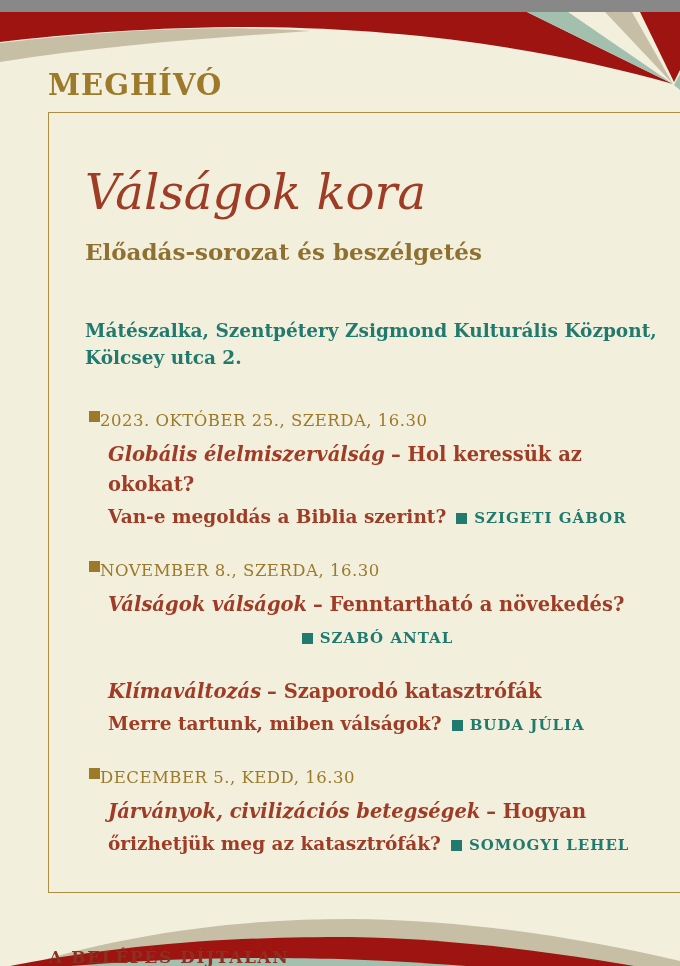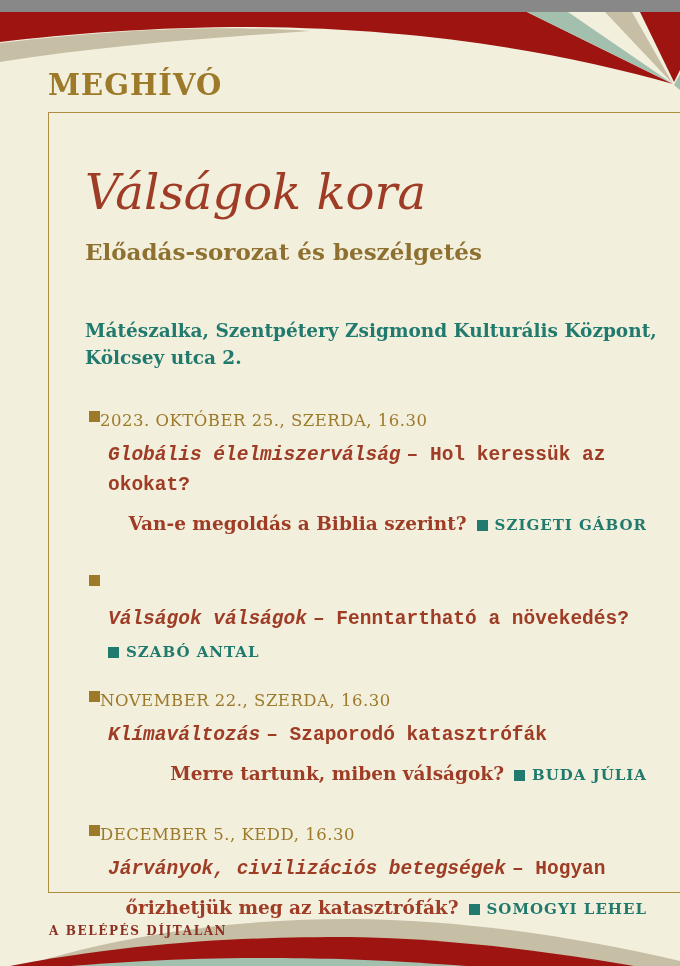--- a/index.html
+++ b/index.html
@@ -46,40 +46,38 @@
     font-size:16.5px;letter-spacing:0.5px;
     color:var(--gold,#9c7a2a);
   }
   .sq{display:inline-block;width:11px;height:11px;flex:0 0 auto;}
   .sq.gold{background:var(--gold,#9c7a2a);}
   .sq.teal{background:var(--teal,#217a6e);position:relative;top:1px;margin:0 7px 0 10px;}
   .title-row{
     margin:7px 0 0 19px;
     font-size:19.5px;line-height:30px;font-weight:bold;
     color:var(--title-red,#9e3c26);
-    font-family:Liberation Mono, monospace;
   }
   .title-italic{font-style:italic;}
   .title-rest{margin-left:6px;}
   .line2-row{
     margin:4px 0 0 19px;
-    font-size:18.5px;line-height:39px;font-weight:bold;
+    font-size:18.5px;line-height:26px;font-weight:bold;
     color:var(--title-red,#9e3c26);
-    text-align:right;
   }
   .speaker-chunk{white-space:nowrap;}
   .speaker{
     font-size:15px;letter-spacing:1px;font-weight:bold;
     color:var(--teal,#217a6e);
   }
-  .speaker-row{margin:8px 0 0 19px;}
+  .speaker-row{margin:8px 0 0 19px;text-align:center;}
   .speaker-row .sq.teal{margin-left:0;}
   .footer{
-    position:absolute;left:49px;top:912px;
-    font-size:12px;letter-spacing:1.6px;font-weight:bold;
+    position:absolute;left:49px;top:935px;
+    font-size:17px;letter-spacing:1.6px;font-weight:bold;
     color:var(--footer-red,#8c3122);
   }
 </style>
 </head>
 <body>
 
 <div class="page">
 
   <svg class="deco top" width="680" height="130" viewBox="0 0 680 130" aria-hidden="true">
     <path fill="#c7bfa5" d="M0,31 C120,17 220,13 310,19 C210,26 100,34 0,50 Z"></path>
@@ -112,31 +110,28 @@
     <div class="title-row">
       <span class="title-italic">Globális élelmiszerválság</span><span class="title-rest">– Hol keressük az okokat?</span>
     </div>
     <div class="line2-row">
       <span class="line2">Van-e megoldás a Biblia szerint?</span><span class="speaker-chunk"><span class="sq teal"></span><span class="speaker">SZIGETI GÁBOR</span></span>
     </div>
   </div>
         <div class="event">
     <div class="date-row">
       <span class="sq gold"></span>
+      <span class="event-date">NOVEMBER 8., SZERDA, 16.30</span>
     </div>
     <div class="title-row">
       <span class="title-italic">Válságok válságok</span><span class="title-rest">– Fenntartható a növekedés?</span>
     </div>
   <div class="speaker-row"><span class="speaker-chunk"><span class="sq teal"></span><span class="speaker">SZABÓ ANTAL</span></span></div>
         </div>
         <div class="event">
-    <div class="date-row">
-      <span class="sq gold"></span>
-      <span class="event-date">NOVEMBER 22., SZERDA, 16.30</span>
-    </div>
     <div class="title-row">
       <span class="title-italic">Klímaváltozás</span><span class="title-rest">– Szaporodó katasztrófák</span>
     </div>
     <div class="line2-row">
       <span class="line2">Merre tartunk, miben válságok?</span><span class="speaker-chunk"><span class="sq teal"></span><span class="speaker">BUDA JÚLIA</span></span>
     </div>
   </div>
         <div class="event">
     <div class="date-row">
       <span class="sq gold"></span>

